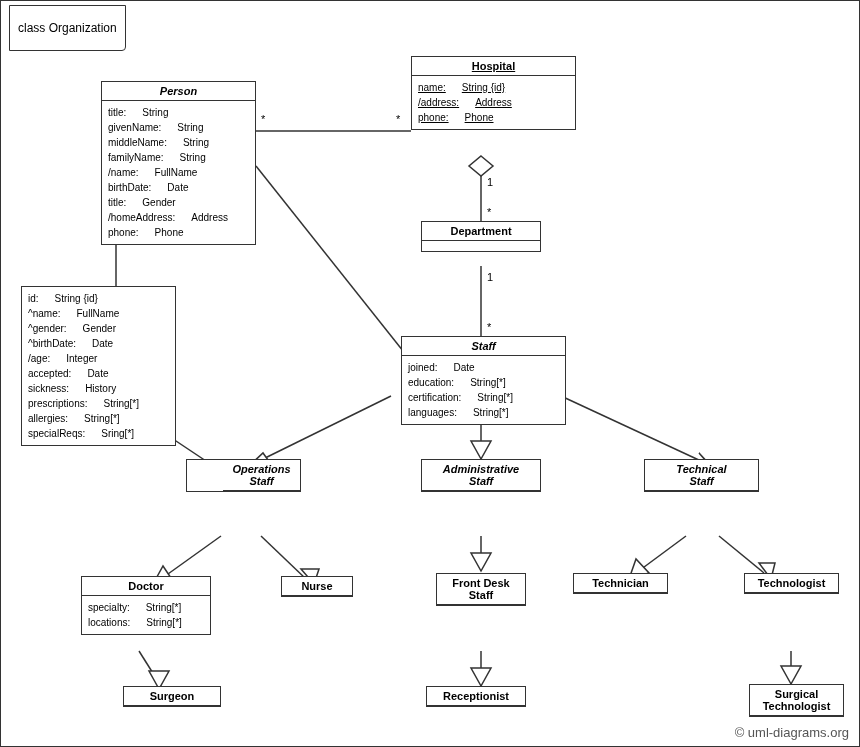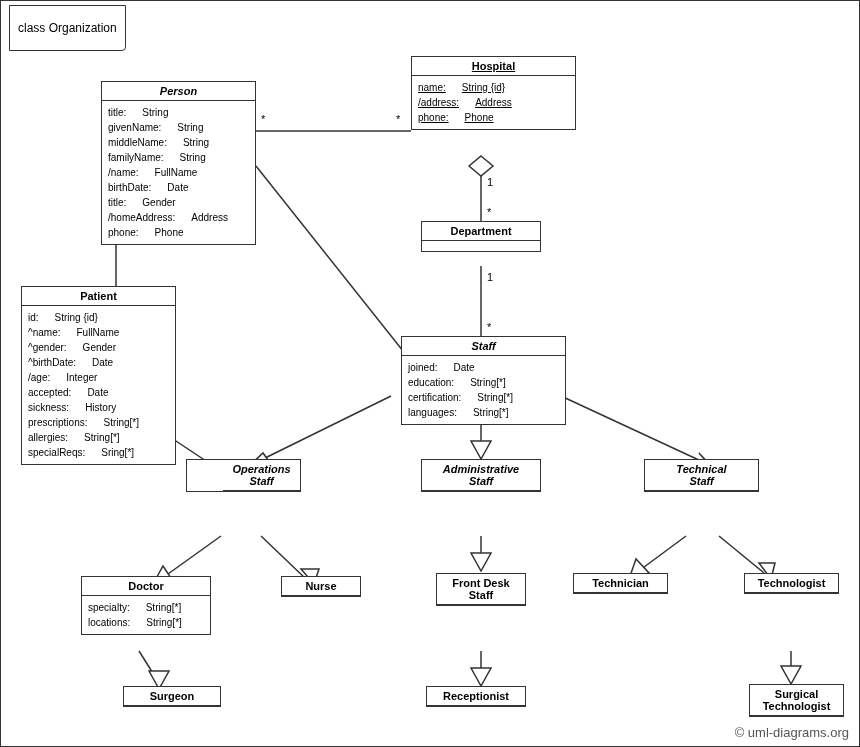--- a/index.html
+++ b/index.html
@@ -194,21 +194,20 @@
           <span class="attr-type">Address</span>
         </div>
       <div class="attr-row">
           <span class="attr-name">phone:</span>
           <span class="attr-type">Phone</span>
         </div>
     </div>
   </div>
 
   <div class="uml-box" style="left:20px; top:285px; width:155px;">
-    <div class="box-title normal">Patient</div>
     <div class="box-attrs">
       <div class="attr-row">
           <span class="attr-name">id:</span>
           <span class="attr-type">String {id}</span>
         </div>
       <div class="attr-row">
           <span class="attr-name">^name:</span>
           <span class="attr-type">FullName</span>
         </div>
       <div class="attr-row">
@@ -292,21 +291,21 @@
           <span class="attr-name">specialty:</span>
           <span class="attr-type">String[*]</span>
         </div>
       <div class="attr-row">
           <span class="attr-name">locations:</span>
           <span class="attr-type">String[*]</span>
         </div>
     </div>
   </div>
 
-  <div class="uml-box" style="left:280px; top:575px; width:80px;">
+  <div class="uml-box" style="left:280px; top:575px; width:72px;">
     <div class="box-title normal">Nurse</div>
   </div>
 
   <div class="uml-box" style="left:435px; top:572px; width:90px;">
     <div class="box-title normal">Front Desk<br>Staff</div>
   </div>
 
   <div class="uml-box" style="left:572px; top:572px; width:95px;">
     <div class="box-title normal">Technician</div>
   </div>

